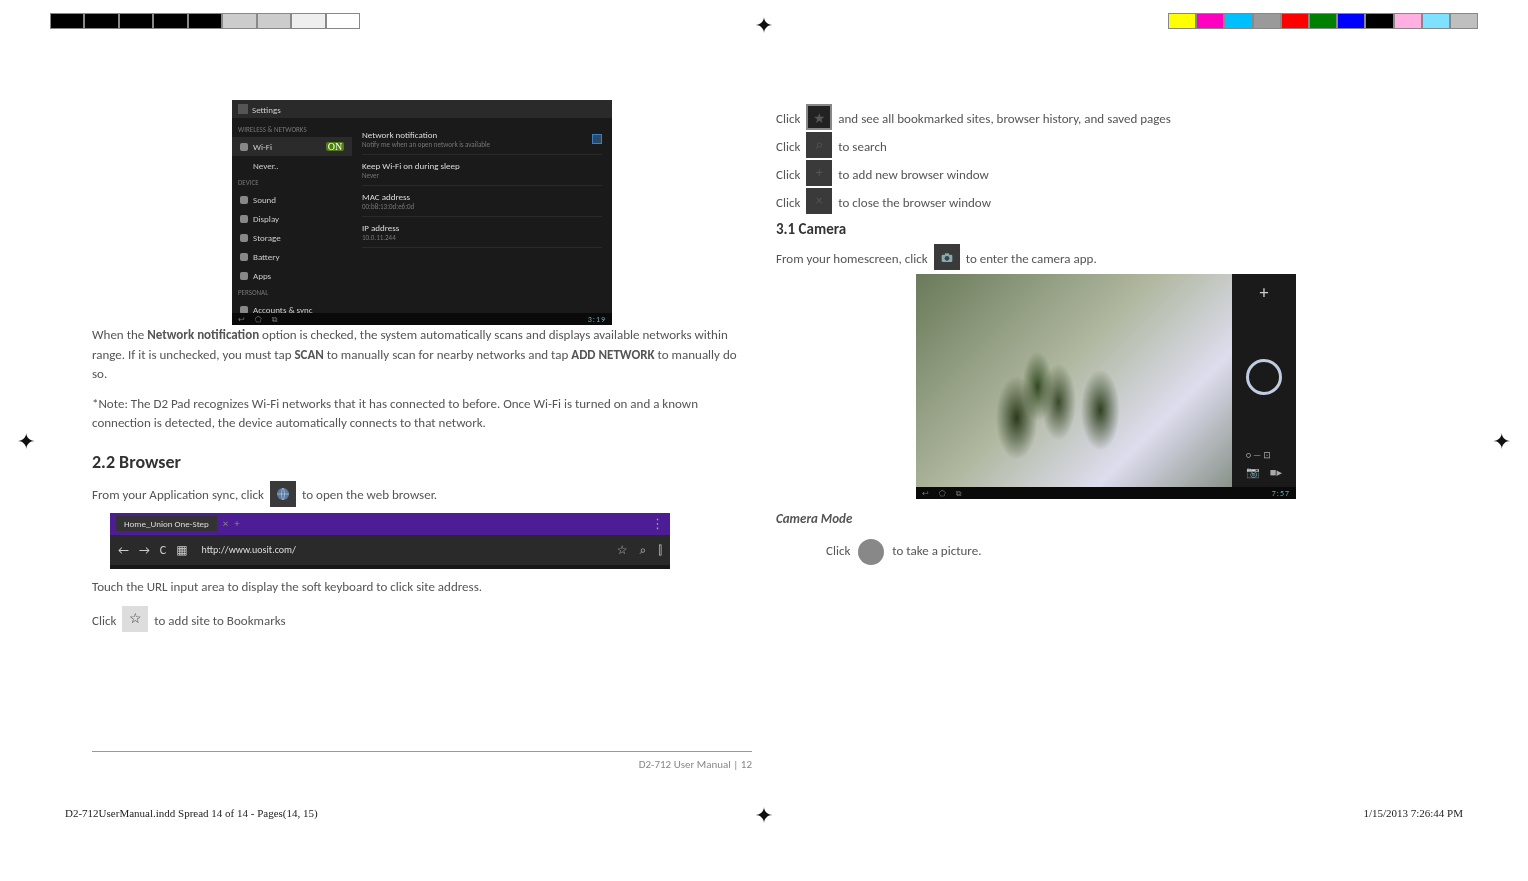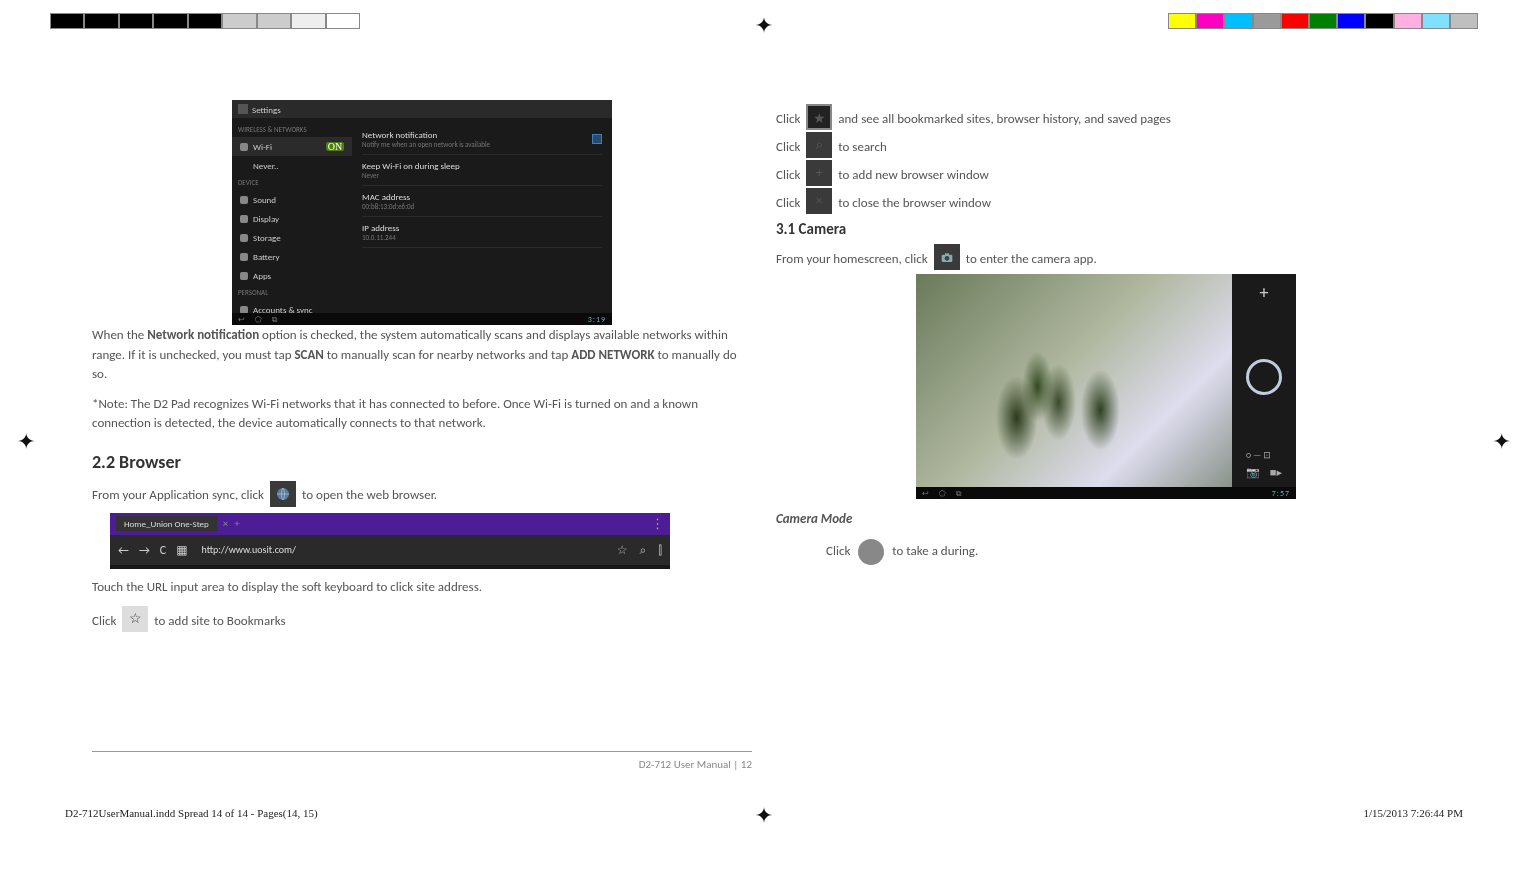--- a/index.html
+++ b/index.html
@@ -371,21 +371,21 @@
             <span>⧉</span>
             <span class="clock">7:57</span>
           </div>
       </div>
 
       <p class="italic">Camera Mode</p>
 
       <p class="inline-row indent">
         <span>Click </span>
         <span class="shutter"></span>
-        <span> to take a during.</span>
+        <span> to take a picture.</span>
       </p>
 
     </div>
   </div>
 </div>
 
 <div class="meta-line">
   <span>D2-712UserManual.indd   Spread 14 of 14 - Pages(14, 15)</span>
   <span>1/15/2013   7:26:44 PM</span>
 </div>

